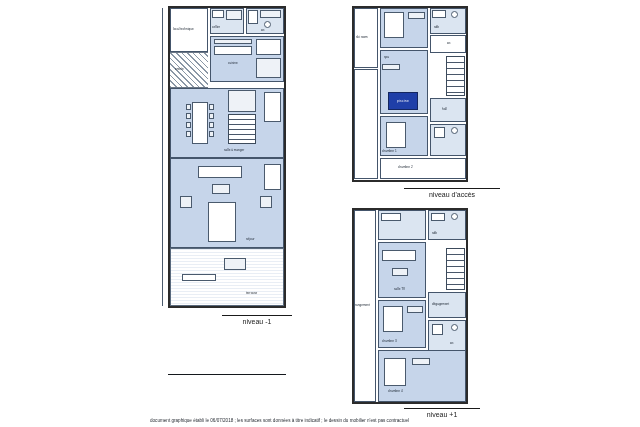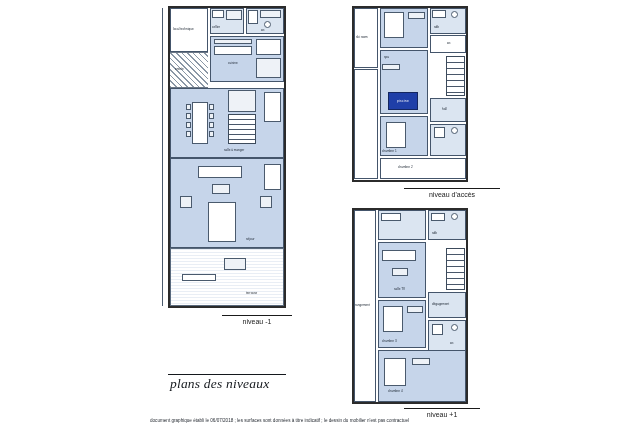--- a/index.html
+++ b/index.html
@@ -289,17 +289,16 @@
     <div class="furn f2" style="left:60px;top:150px;width:18px;height:7px;"></div>
     <div class="lbl" style="left:36px;top:182px;">chambre 4</div>
   </div>
 
   <div class="caption" style="left:404px; top:408px; width:76px;">
     <div class="rule"></div>
     <span>niveau +1</span>
   </div>
 
   <div class="title-rule" style="left:168px; top:374px; width:118px;"></div>
-  <div class="title" style="left:170px; top:376px;">plans des niveaux</div>
 
   <div class="footnote" style="left:150px; top:418px;">document graphique établi le 06/07/2018 ; les surfaces sont données à titre indicatif ; le dessin du mobilier n'est pas contractuel</div>
 
 </div>
 
 </body></html>

